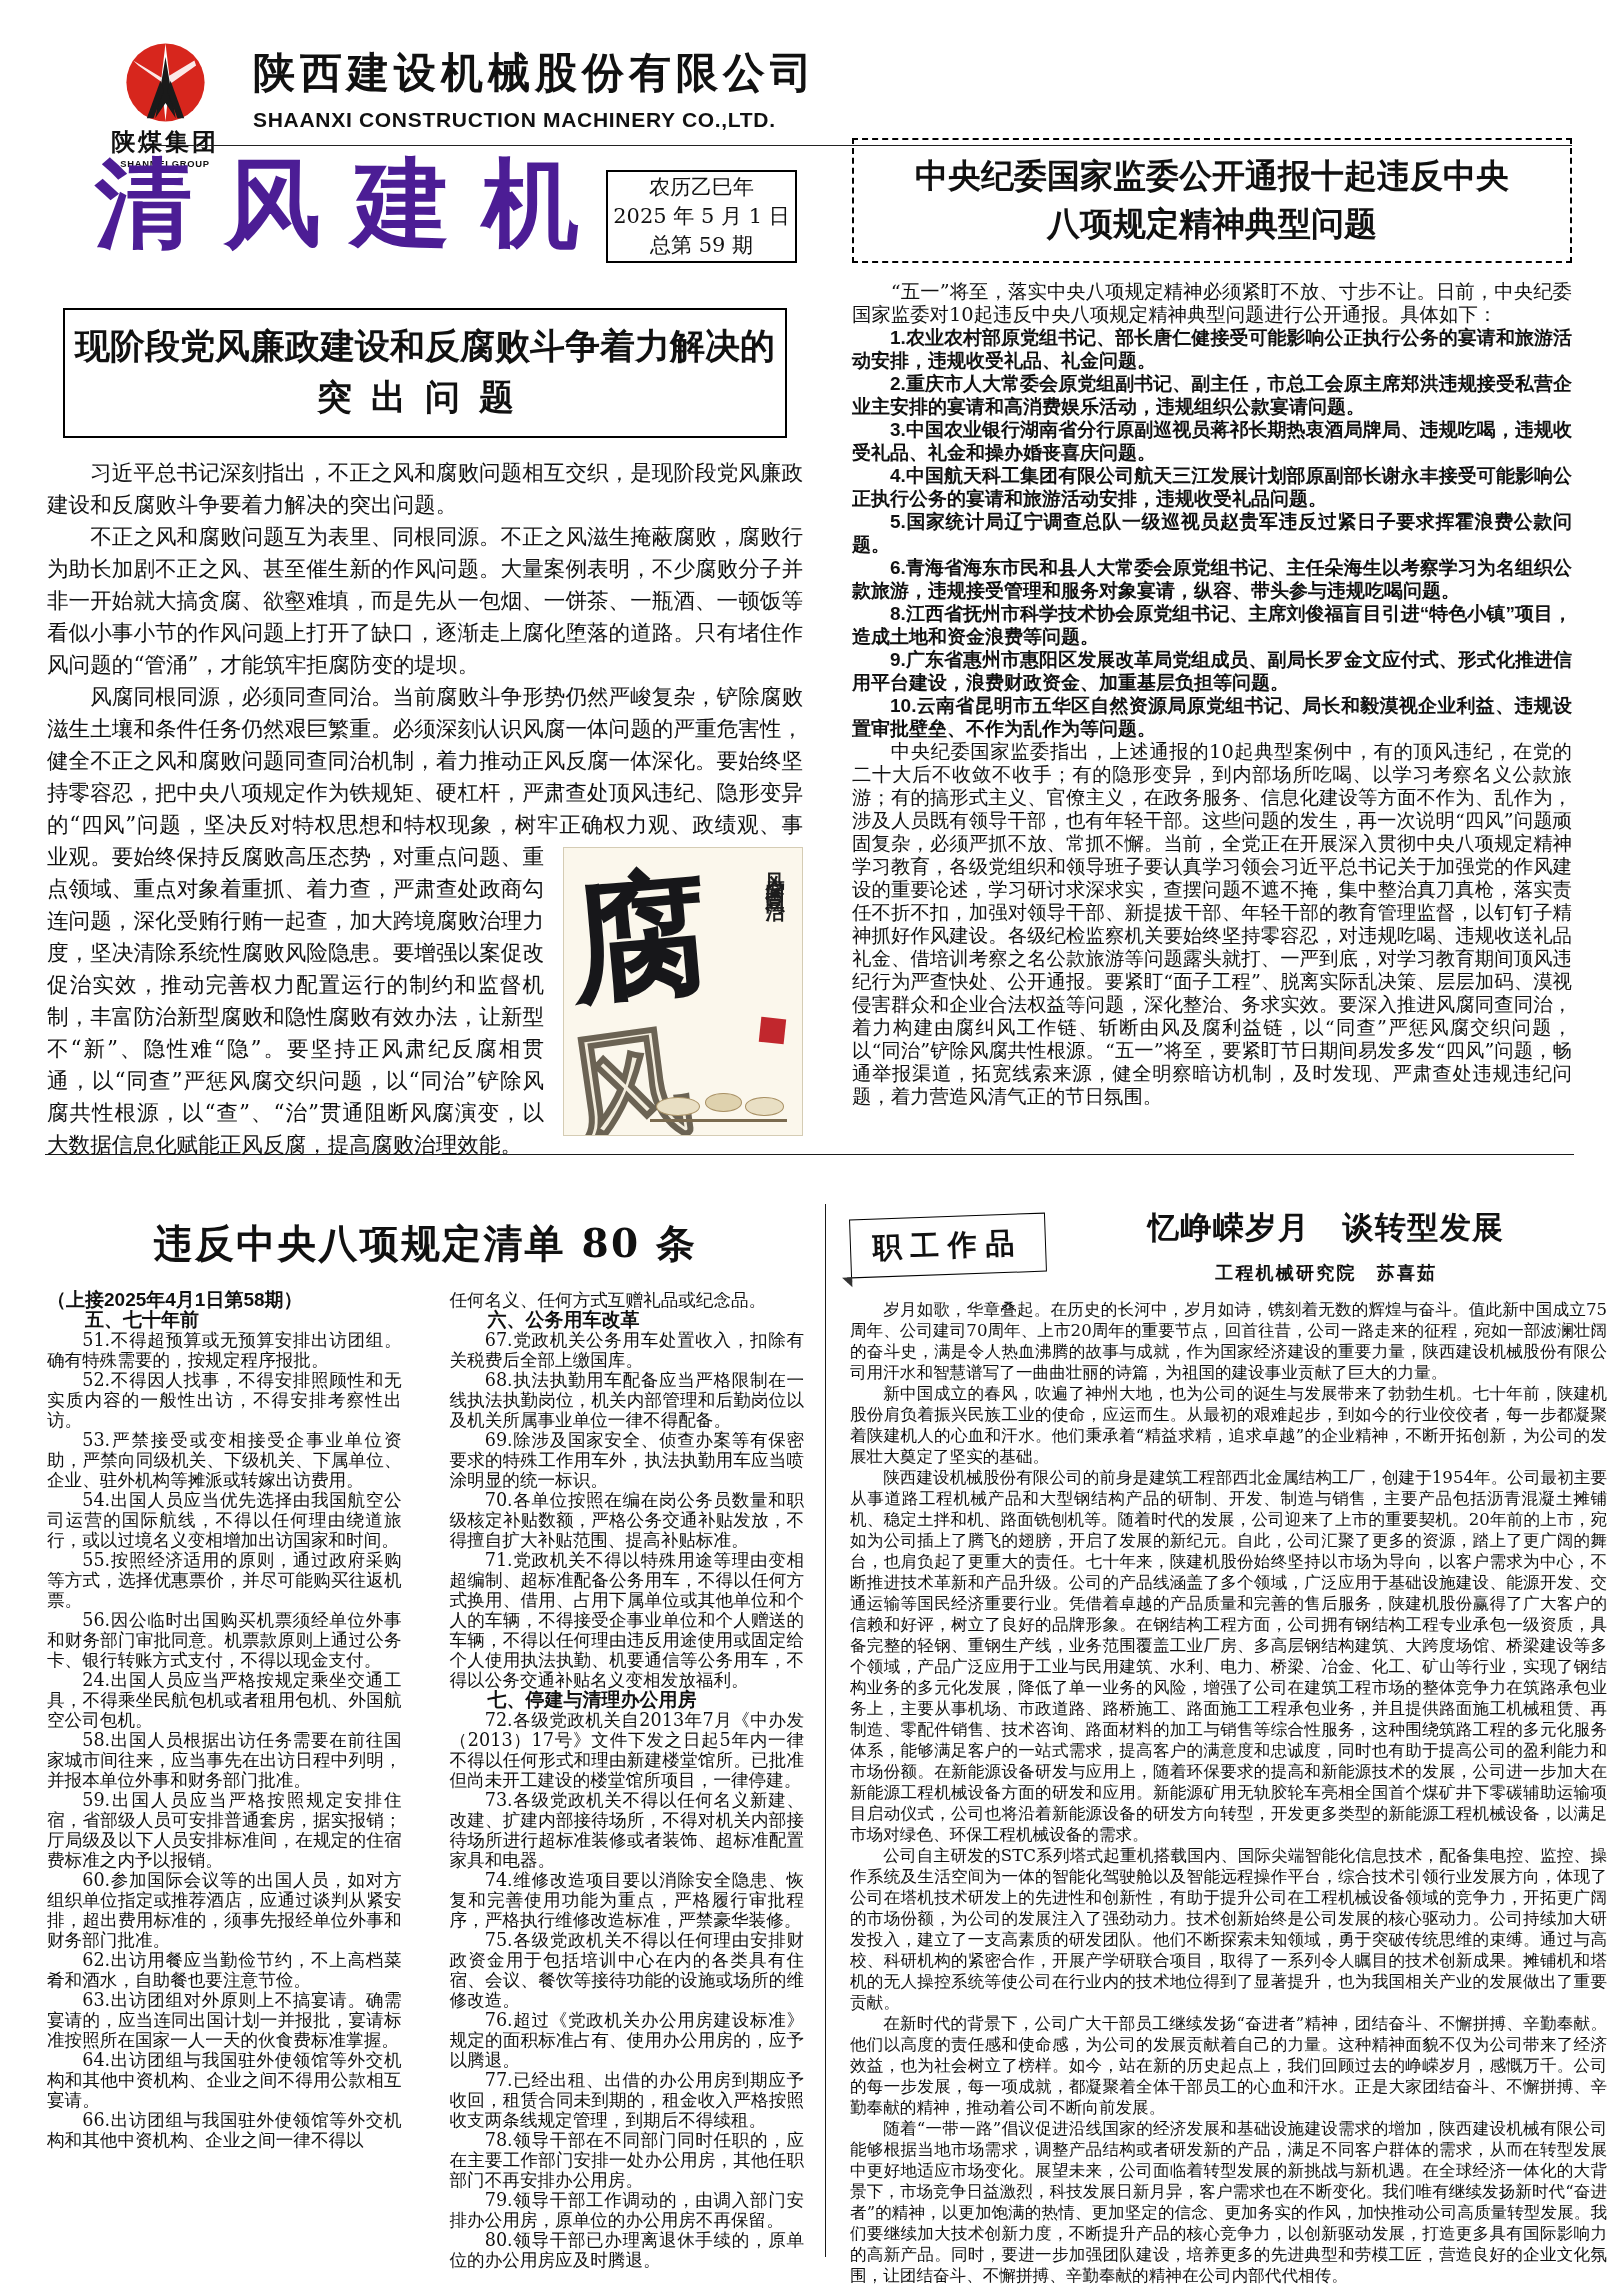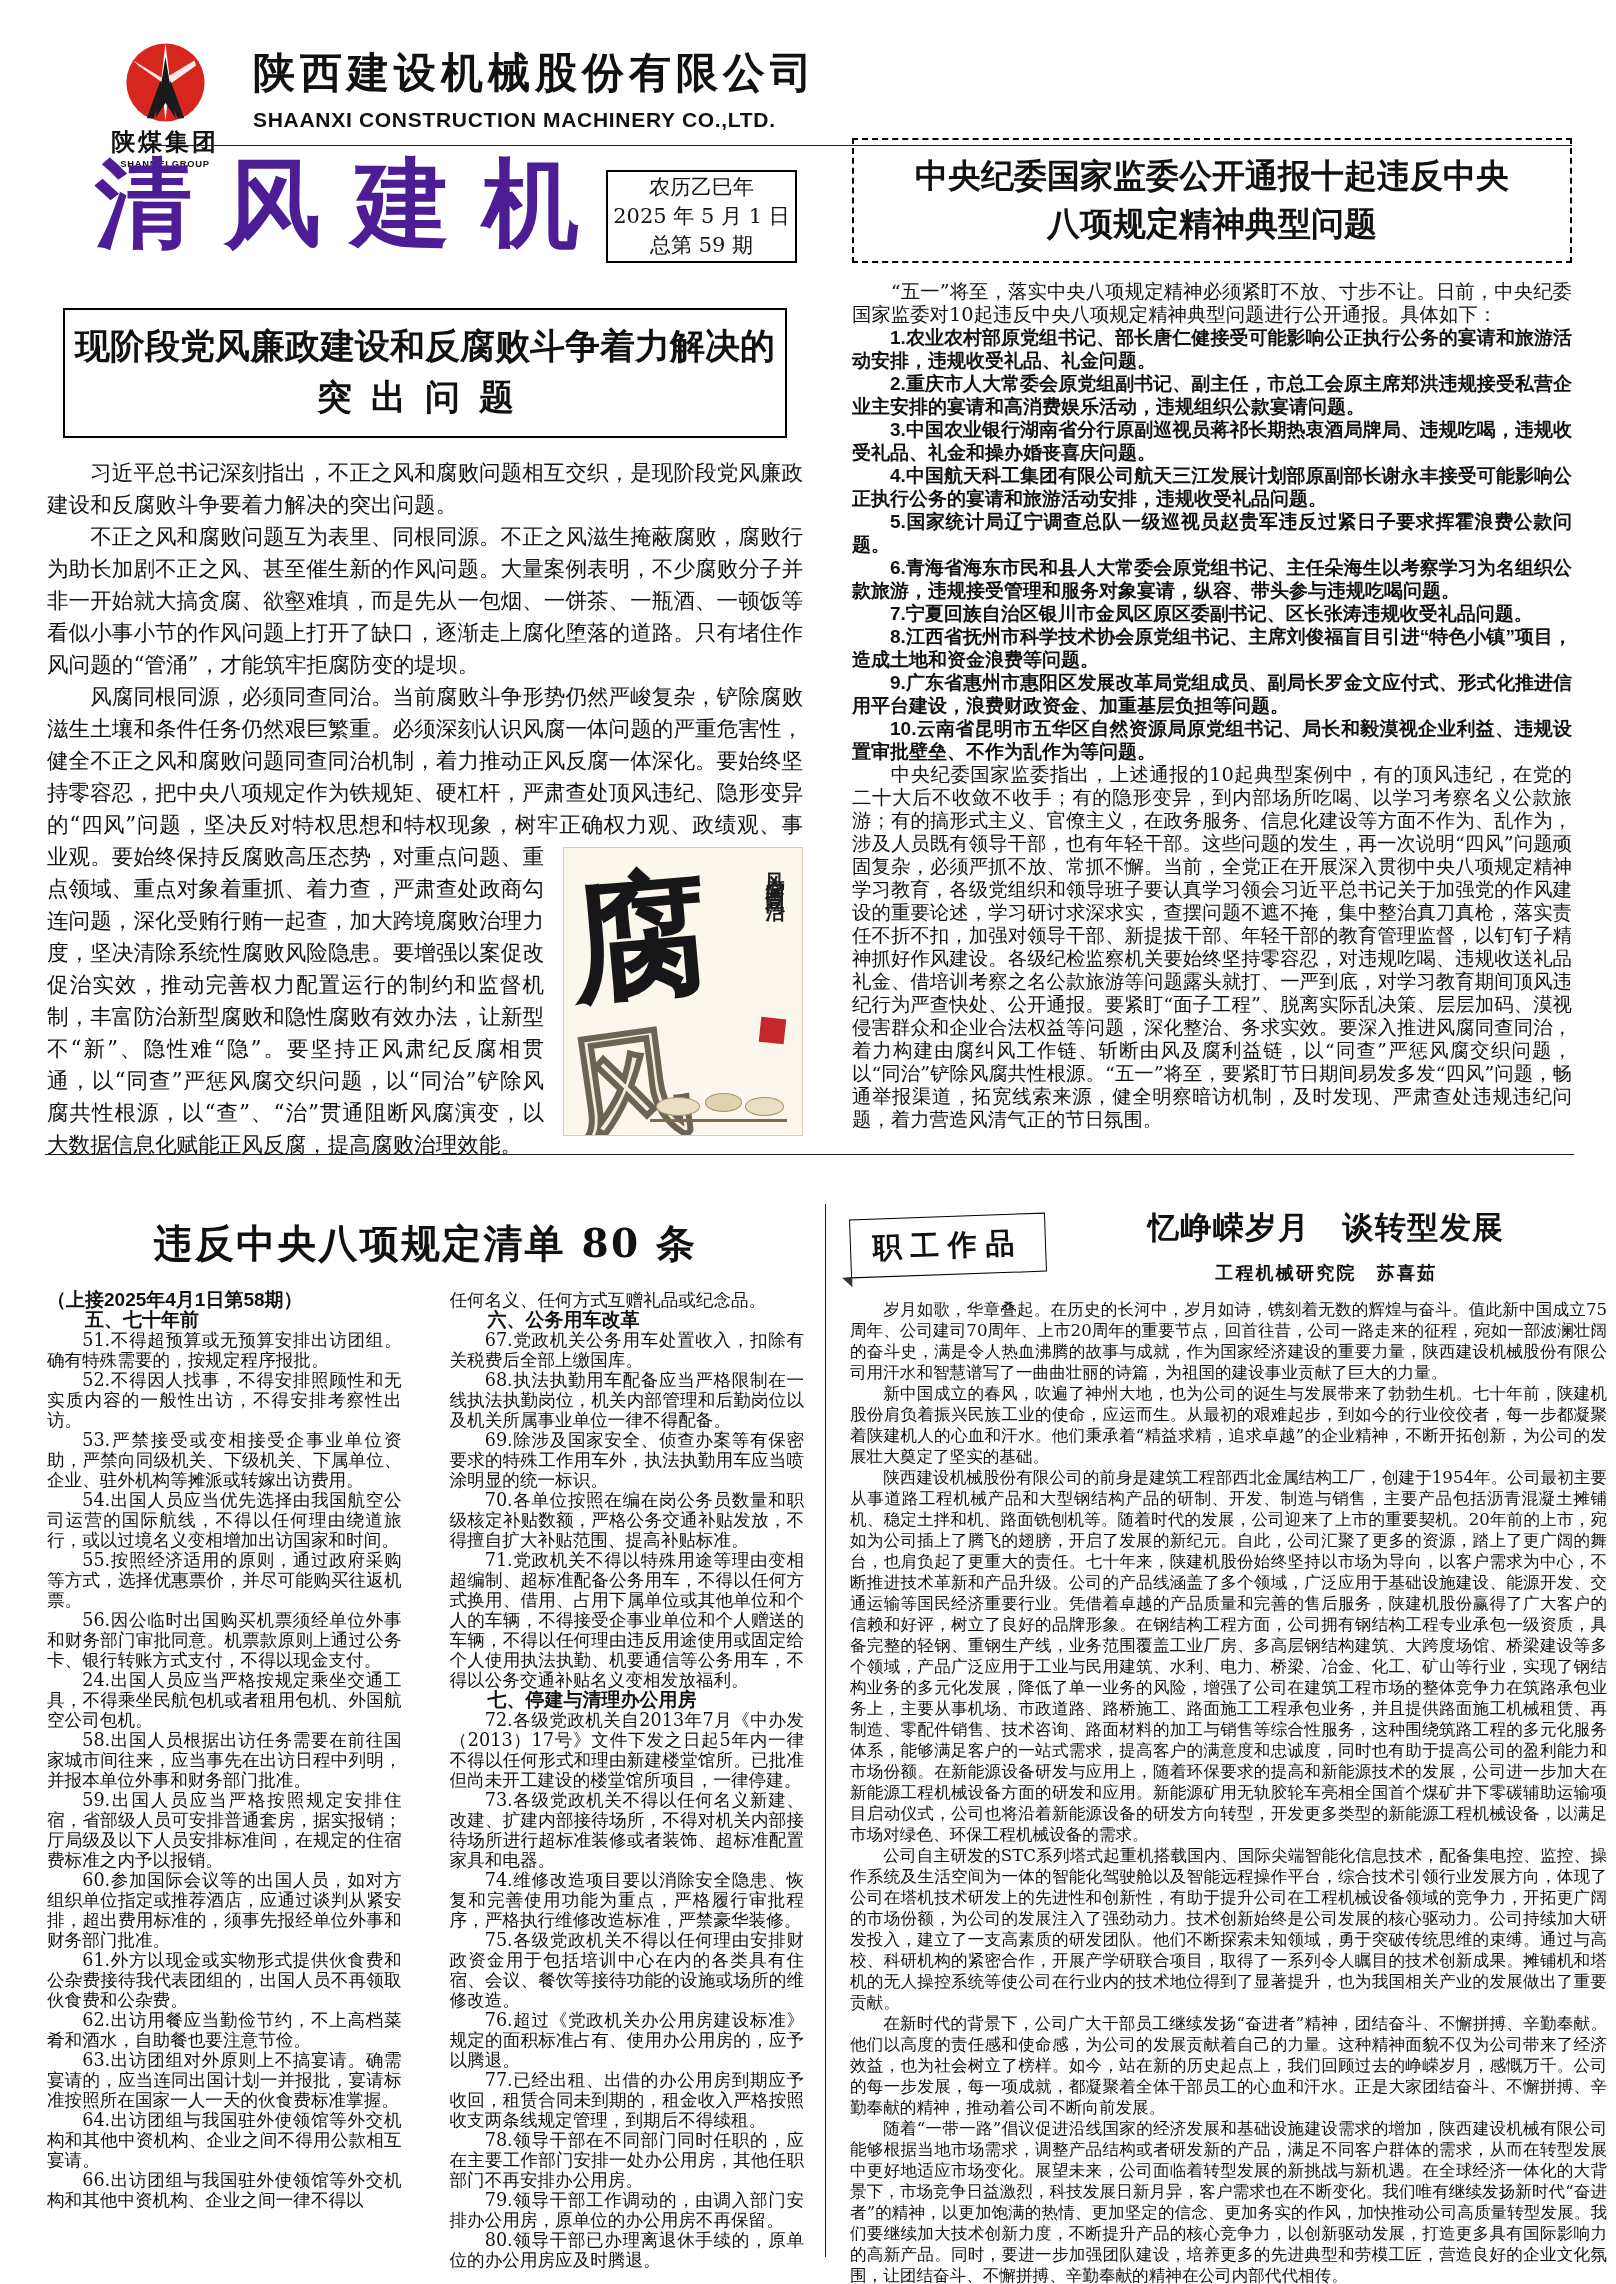--- a/index.html
+++ b/index.html
@@ -134,21 +134,20 @@
     </div>
     <div class="tr-body">
       <p>“五一”将至，落实中央八项规定精神必须紧盯不放、寸步不让。日前，中央纪委国家监委对10起违反中央八项规定精神典型问题进行公开通报。具体如下：</p>
       <div class="tr-items">
           <p>1.农业农村部原党组书记、部长唐仁健接受可能影响公正执行公务的宴请和旅游活动安排，违规收受礼品、礼金问题。</p>
           <p>2.重庆市人大常委会原党组副书记、副主任，市总工会原主席郑洪违规接受私营企业主安排的宴请和高消费娱乐活动，违规组织公款宴请问题。</p>
           <p>3.中国农业银行湖南省分行原副巡视员蒋祁长期热衷酒局牌局、违规吃喝，违规收受礼品、礼金和操办婚丧喜庆问题。</p>
           <p>4.中国航天科工集团有限公司航天三江发展计划部原副部长谢永丰接受可能影响公正执行公务的宴请和旅游活动安排，违规收受礼品问题。</p>
           <p>5.国家统计局辽宁调查总队一级巡视员赵贵军违反过紧日子要求挥霍浪费公款问题。</p>
           <p>6.青海省海东市民和县人大常委会原党组书记、主任朵海生以考察学习为名组织公款旅游，违规接受管理和服务对象宴请，纵容、带头参与违规吃喝问题。</p>
-          <p>7.宁夏回族自治区银川市金凤区原区委副书记、区长张涛违规收受礼品问题。</p>
           <p>8.江西省抚州市科学技术协会原党组书记、主席刘俊福盲目引进“特色小镇”项目，造成土地和资金浪费等问题。</p>
           <p>9.广东省惠州市惠阳区发展改革局党组成员、副局长罗金文应付式、形式化推进信用平台建设，浪费财政资金、加重基层负担等问题。</p>
           <p>10.云南省昆明市五华区自然资源局原党组书记、局长和毅漠视企业利益、违规设置审批壁垒、不作为乱作为等问题。</p>
         </div>
       <p>中央纪委国家监委指出，上述通报的10起典型案例中，有的顶风违纪，在党的二十大后不收敛不收手；有的隐形变异，到内部场所吃喝、以学习考察名义公款旅游；有的搞形式主义、官僚主义，在政务服务、信息化建设等方面不作为、乱作为，涉及人员既有领导干部，也有年轻干部。这些问题的发生，再一次说明“四风”问题顽固复杂，必须严抓不放、常抓不懈。当前，全党正在开展深入贯彻中央八项规定精神学习教育，各级党组织和领导班子要认真学习领会习近平总书记关于加强党的作风建设的重要论述，学习研讨求深求实，查摆问题不遮不掩，集中整治真刀真枪，落实责任不折不扣，加强对领导干部、新提拔干部、年轻干部的教育管理监督，以钉钉子精神抓好作风建设。各级纪检监察机关要始终坚持零容忍，对违规吃喝、违规收送礼品礼金、借培训考察之名公款旅游等问题露头就打、一严到底，对学习教育期间顶风违纪行为严查快处、公开通报。要紧盯“面子工程”、脱离实际乱决策、层层加码、漠视侵害群众和企业合法权益等问题，深化整治、务求实效。要深入推进风腐同查同治，着力构建由腐纠风工作链、斩断由风及腐利益链，以“同查”严惩风腐交织问题，以“同治”铲除风腐共性根源。“五一”将至，要紧盯节日期间易发多发“四风”问题，畅通举报渠道，拓宽线索来源，健全明察暗访机制，及时发现、严肃查处违规违纪问题，着力营造风清气正的节日氛围。</p>
     </div>
   </div>
 
   <div class="h-rule"></div>
   <div class="v-rule"></div>
@@ -162,21 +161,20 @@
           <p>51.不得超预算或无预算安排出访团组。确有特殊需要的，按规定程序报批。</p>
           <p>52.不得因人找事，不得安排照顾性和无实质内容的一般性出访，不得安排考察性出访。</p>
           <p>53.严禁接受或变相接受企事业单位资助，严禁向同级机关、下级机关、下属单位、企业、驻外机构等摊派或转嫁出访费用。</p>
           <p>54.出国人员应当优先选择由我国航空公司运营的国际航线，不得以任何理由绕道旅行，或以过境名义变相增加出访国家和时间。</p>
           <p>55.按照经济适用的原则，通过政府采购等方式，选择优惠票价，并尽可能购买往返机票。</p>
           <p>56.因公临时出国购买机票须经单位外事和财务部门审批同意。机票款原则上通过公务卡、银行转账方式支付，不得以现金支付。</p>
           <p>24.出国人员应当严格按规定乘坐交通工具，不得乘坐民航包机或者租用包机、外国航空公司包机。</p>
           <p>58.出国人员根据出访任务需要在前往国家城市间往来，应当事先在出访日程中列明，并报本单位外事和财务部门批准。</p>
           <p>59.出国人员应当严格按照规定安排住宿，省部级人员可安排普通套房，据实报销；厅局级及以下人员安排标准间，在规定的住宿费标准之内予以报销。</p>
           <p>60.参加国际会议等的出国人员，如对方组织单位指定或推荐酒店，应通过谈判从紧安排，超出费用标准的，须事先报经单位外事和财务部门批准。</p>
-          <p>61.外方以现金或实物形式提供伙食费和公杂费接待我代表团组的，出国人员不再领取伙食费和公杂费。</p>
           <p>62.出访用餐应当勤俭节约，不上高档菜肴和酒水，自助餐也要注意节俭。</p>
           <p>63.出访团组对外原则上不搞宴请。确需宴请的，应当连同出国计划一并报批，宴请标准按照所在国家一人一天的伙食费标准掌握。</p>
           <p>64.出访团组与我国驻外使领馆等外交机构和其他中资机构、企业之间不得用公款相互宴请。</p>
           <p>66.出访团组与我国驻外使领馆等外交机构和其他中资机构、企业之间一律不得以</p>
         </div>
       <div class="bl-col">
           <p class="cont">任何名义、任何方式互赠礼品或纪念品。</p>
           <p class="sec-heading">六、公务用车改革</p>
           <p>67.党政机关公务用车处置收入，扣除有关税费后全部上缴国库。</p>
           <p>68.执法执勤用车配备应当严格限制在一线执法执勤岗位，机关内部管理和后勤岗位以及机关所属事业单位一律不得配备。</p>

